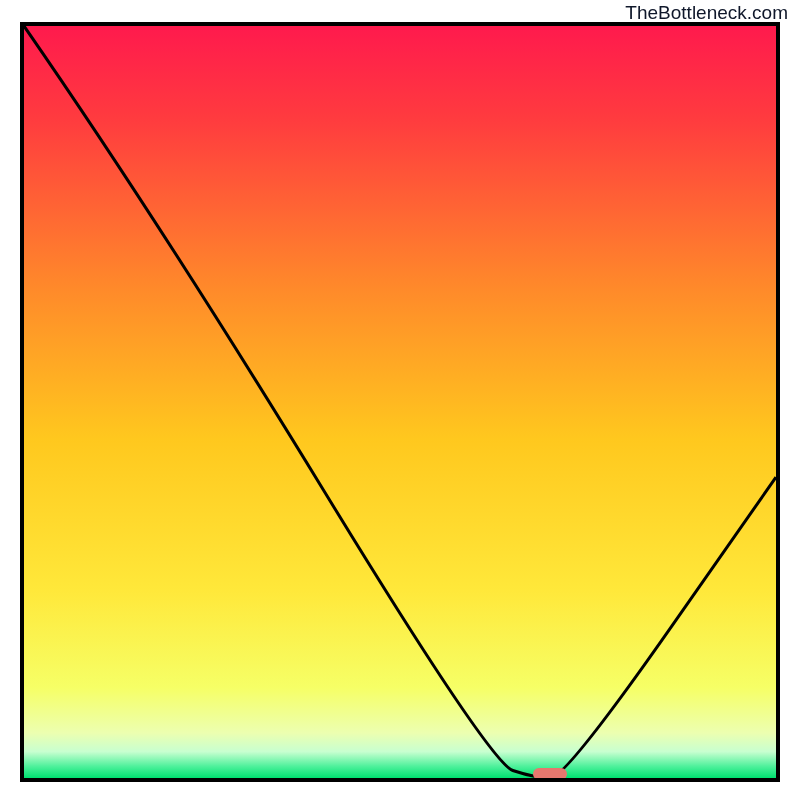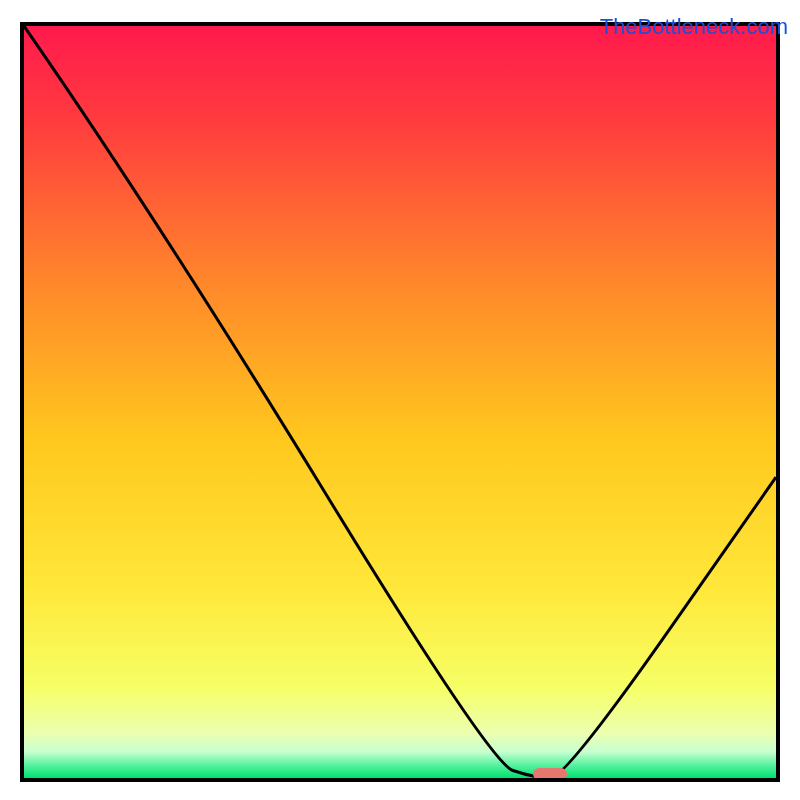--- a/index.html
+++ b/index.html
@@ -6,24 +6,24 @@
     margin: 0;
     padding: 0;
     width: 800px;
     height: 800px;
     position: relative;
     background: #fff;
     font-family: Arial, sans-serif;
   }
   .watermark {
     position: absolute;
-    top: 14px;
+    top: 2px;
     right: 12px;
-    color: #1d4ed8;
-    font-size: 22px;
+    color: #0f172a;
+    font-size: 19px;
     font-weight: 500;
     z-index: 10;
   }
   .plot-outer {
     position: absolute;
     left: 20px;
     top: 22px;
     width: 760px;
     height: 760px;
     border: 4px solid #000;

